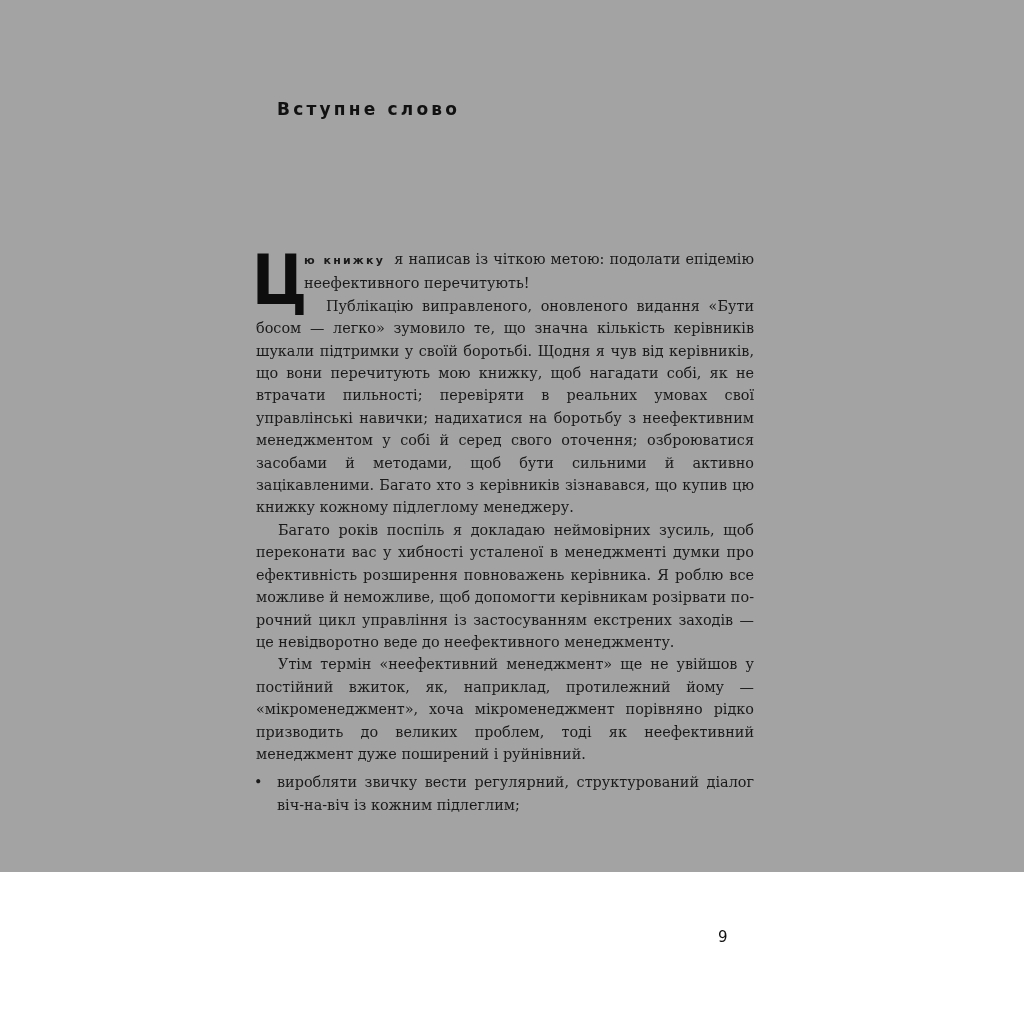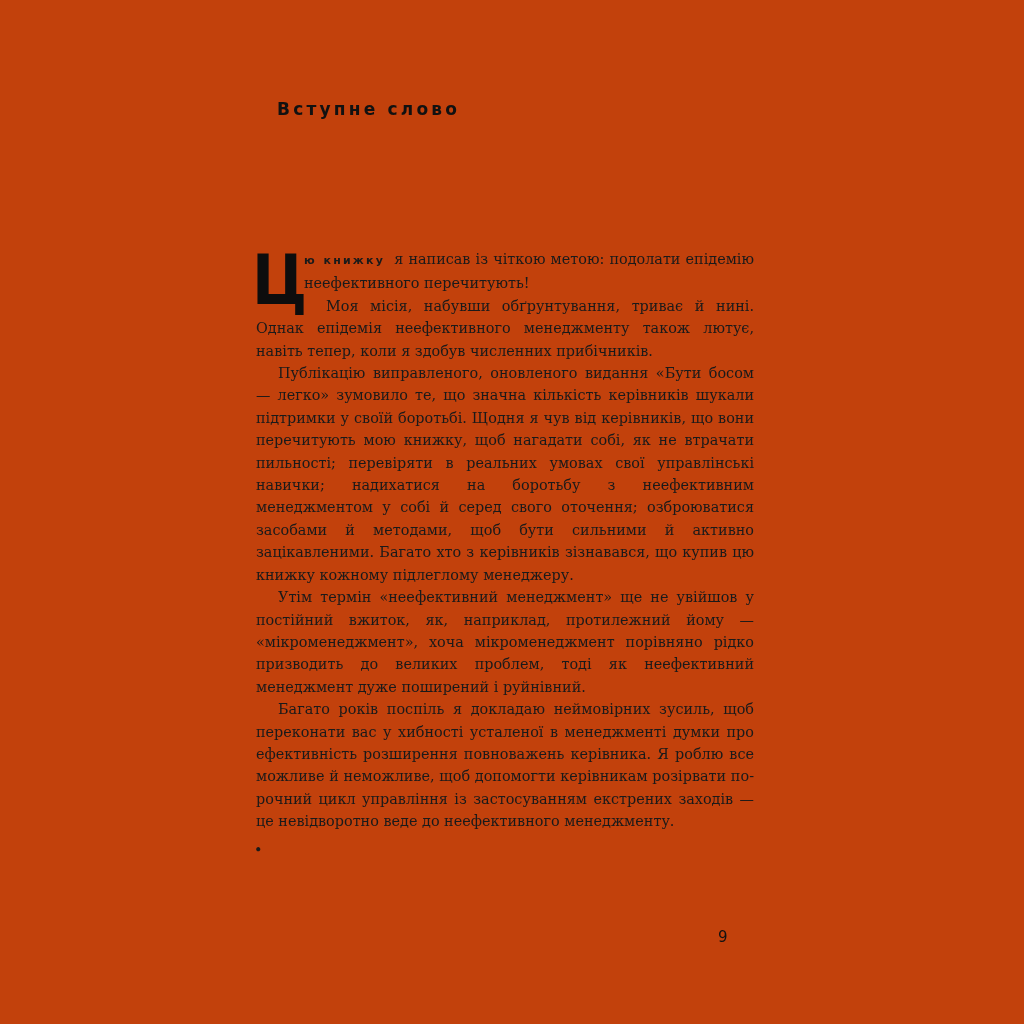--- a/index.html
+++ b/index.html
@@ -1,17 +1,17 @@
 <!DOCTYPE html>
 <html><head>
 <meta charset="utf-8">
 <style>
   html, body { margin: 0; padding: 0; background: #ffffff; }
   body { width: 1024px; height: 1024px; position: relative; overflow: hidden; }
-  .page { position: absolute; left: 0; top: 0; width: 1024px; height: 1024px; background: #c2410c; }
+  .page { position: absolute; left: 0; top: 0; width: 1024px; height: 872px; background: #a3a3a3; }
   .chapter-title {
     position: absolute; left: 277px; top: 99px;
     font-family: "DejaVu Sans", sans-serif; font-weight: bold;
     font-size: 17px; letter-spacing: 3.2px; color: #111;
     margin: 0; white-space: nowrap;
   }
   .body-text {
     position: absolute; left: 256px; top: 248px; width: 498px;
     font-family: "DejaVu Serif", serif; font-size: 14.4px; line-height: 22.4px;
     color: #1a1a1a;
@@ -42,28 +42,28 @@
 <div class="page">
 
   <h1 class="chapter-title">Вступне слово</h1>
 
   <div class="body-text">
 
     <p class="para first">
       <span class="dropcap">Ц</span><span class="leadin">ю книжку</span><span> я написав із чіткою метою: подолати епідемію неефективного перечитують!</span>
     </p>
 
-    <p class="para">Моя місія, набувши обґрунтування, триває й нині. Однак епідемія неефективного менеджменту також лютує, навіть тепер, коли я здобув численних прибічників.</p>
     <p class="para">Публікацію виправленого, оновленого видання «Бути босом — легко» зумовило те, що значна кількість керівників шукали під­тримки у своїй боротьбі. Щодня я чув від керівників, що вони перечитують мою книжку, щоб нагадати собі, як не втрачати пиль­ності; перевіряти в реальних умовах свої управлінські навички; надихатися на боротьбу з неефективним менеджментом у собі й серед свого оточення; озброюватися засобами й методами, щоб бути сильними й активно зацікавленими. Багато хто з керівників зізнавався, що купив цю книжку кожному підлеглому менеджеру.</p>
+    <p class="para">Багато років поспіль я докладаю неймовірних зусиль, щоб переконати вас у хибності усталеної в менеджменті думки про ефективність розширення повноважень керівника. Я роблю все можливе й неможливе, щоб допомогти керівникам розірвати по­рочний цикл управління із застосуванням екстрених заходів — це невідворотно веде до неефективного менеджменту.</p>
     <p class="para">Утім термін «неефективний менеджмент» ще не увійшов у по­стійний вжиток, як, наприклад, протилежний йому — «мікроме­неджмент», хоча мікроменеджмент порівняно рідко призводить до великих проблем, тоді як неефективний менеджмент дуже поши­рений і руйнівний.</p>
-    <p class="para">Багато років поспіль я докладаю неймовірних зусиль, щоб переконати вас у хибності усталеної в менеджменті думки про ефективність розширення повноважень керівника. Я роблю все можливе й неможливе, щоб допомогти керівникам розірвати по­рочний цикл управління із застосуванням екстрених заходів — це невідворотно веде до неефективного менеджменту.</p>
 
     <ul class="bullets">
       <li class="bullet-item">
         <span class="bullet-dot">•</span>
+        <span>виробляти звичку вести регулярний, структурований діалог віч-на-віч із кожним підлеглим;</span>
       </li>
     </ul>
 
   </div>
 
   <div class="page-number">9</div>
 
 </div>
 
 </body></html>

